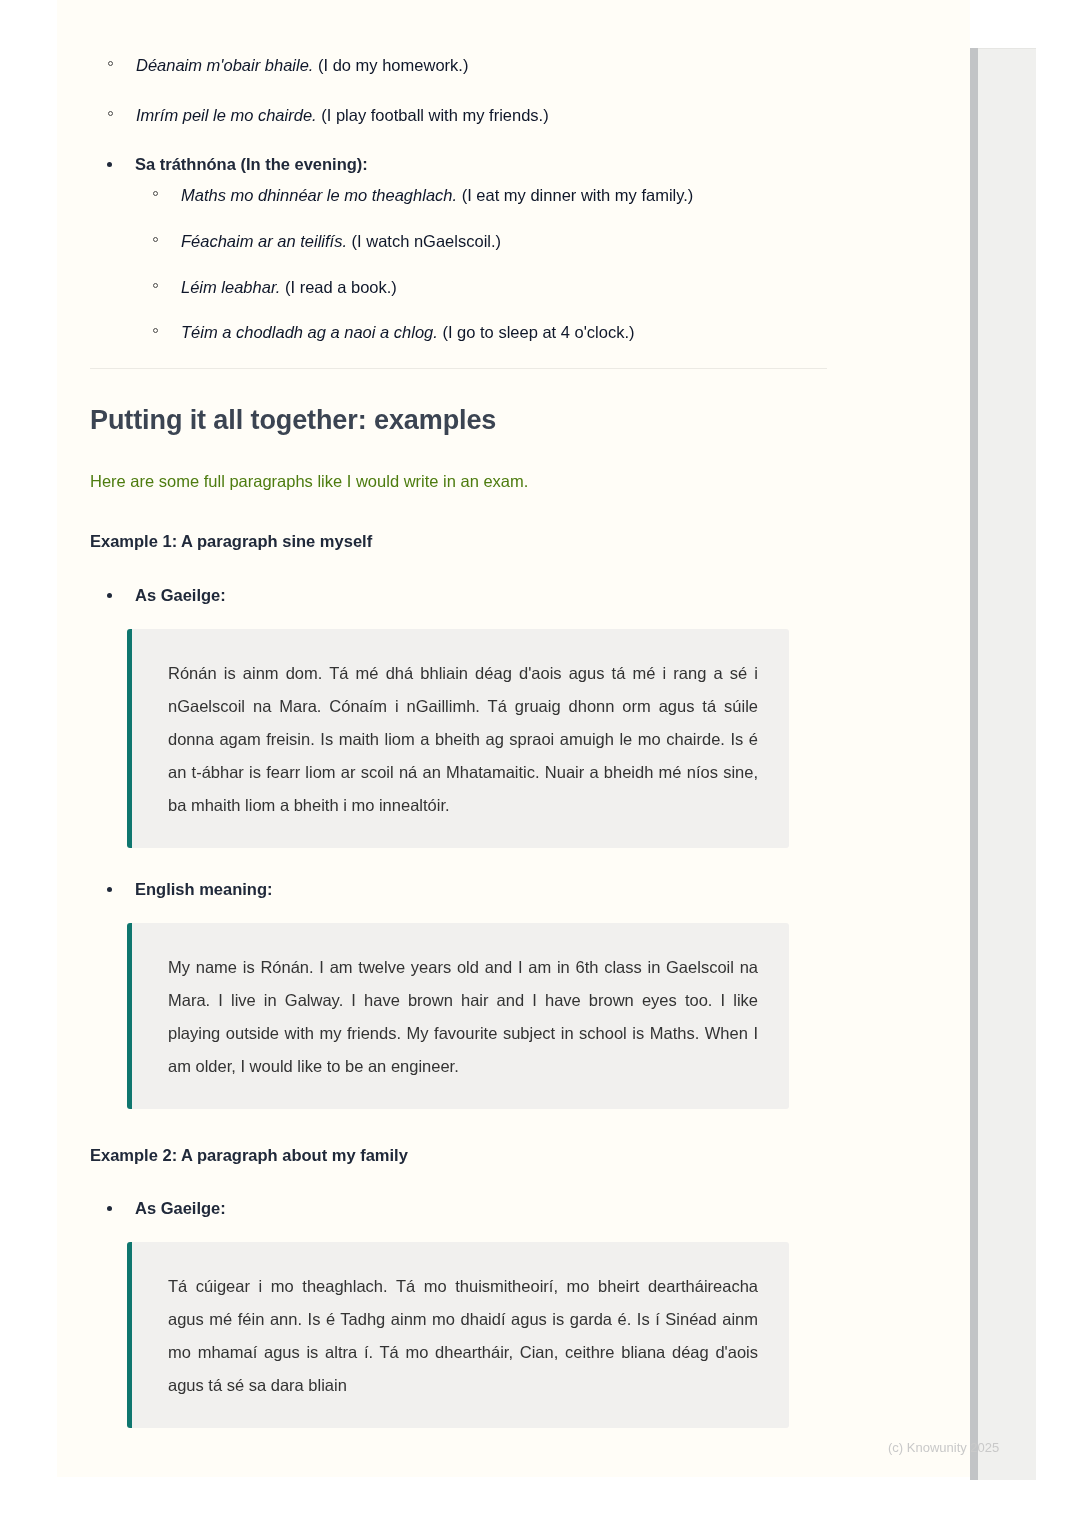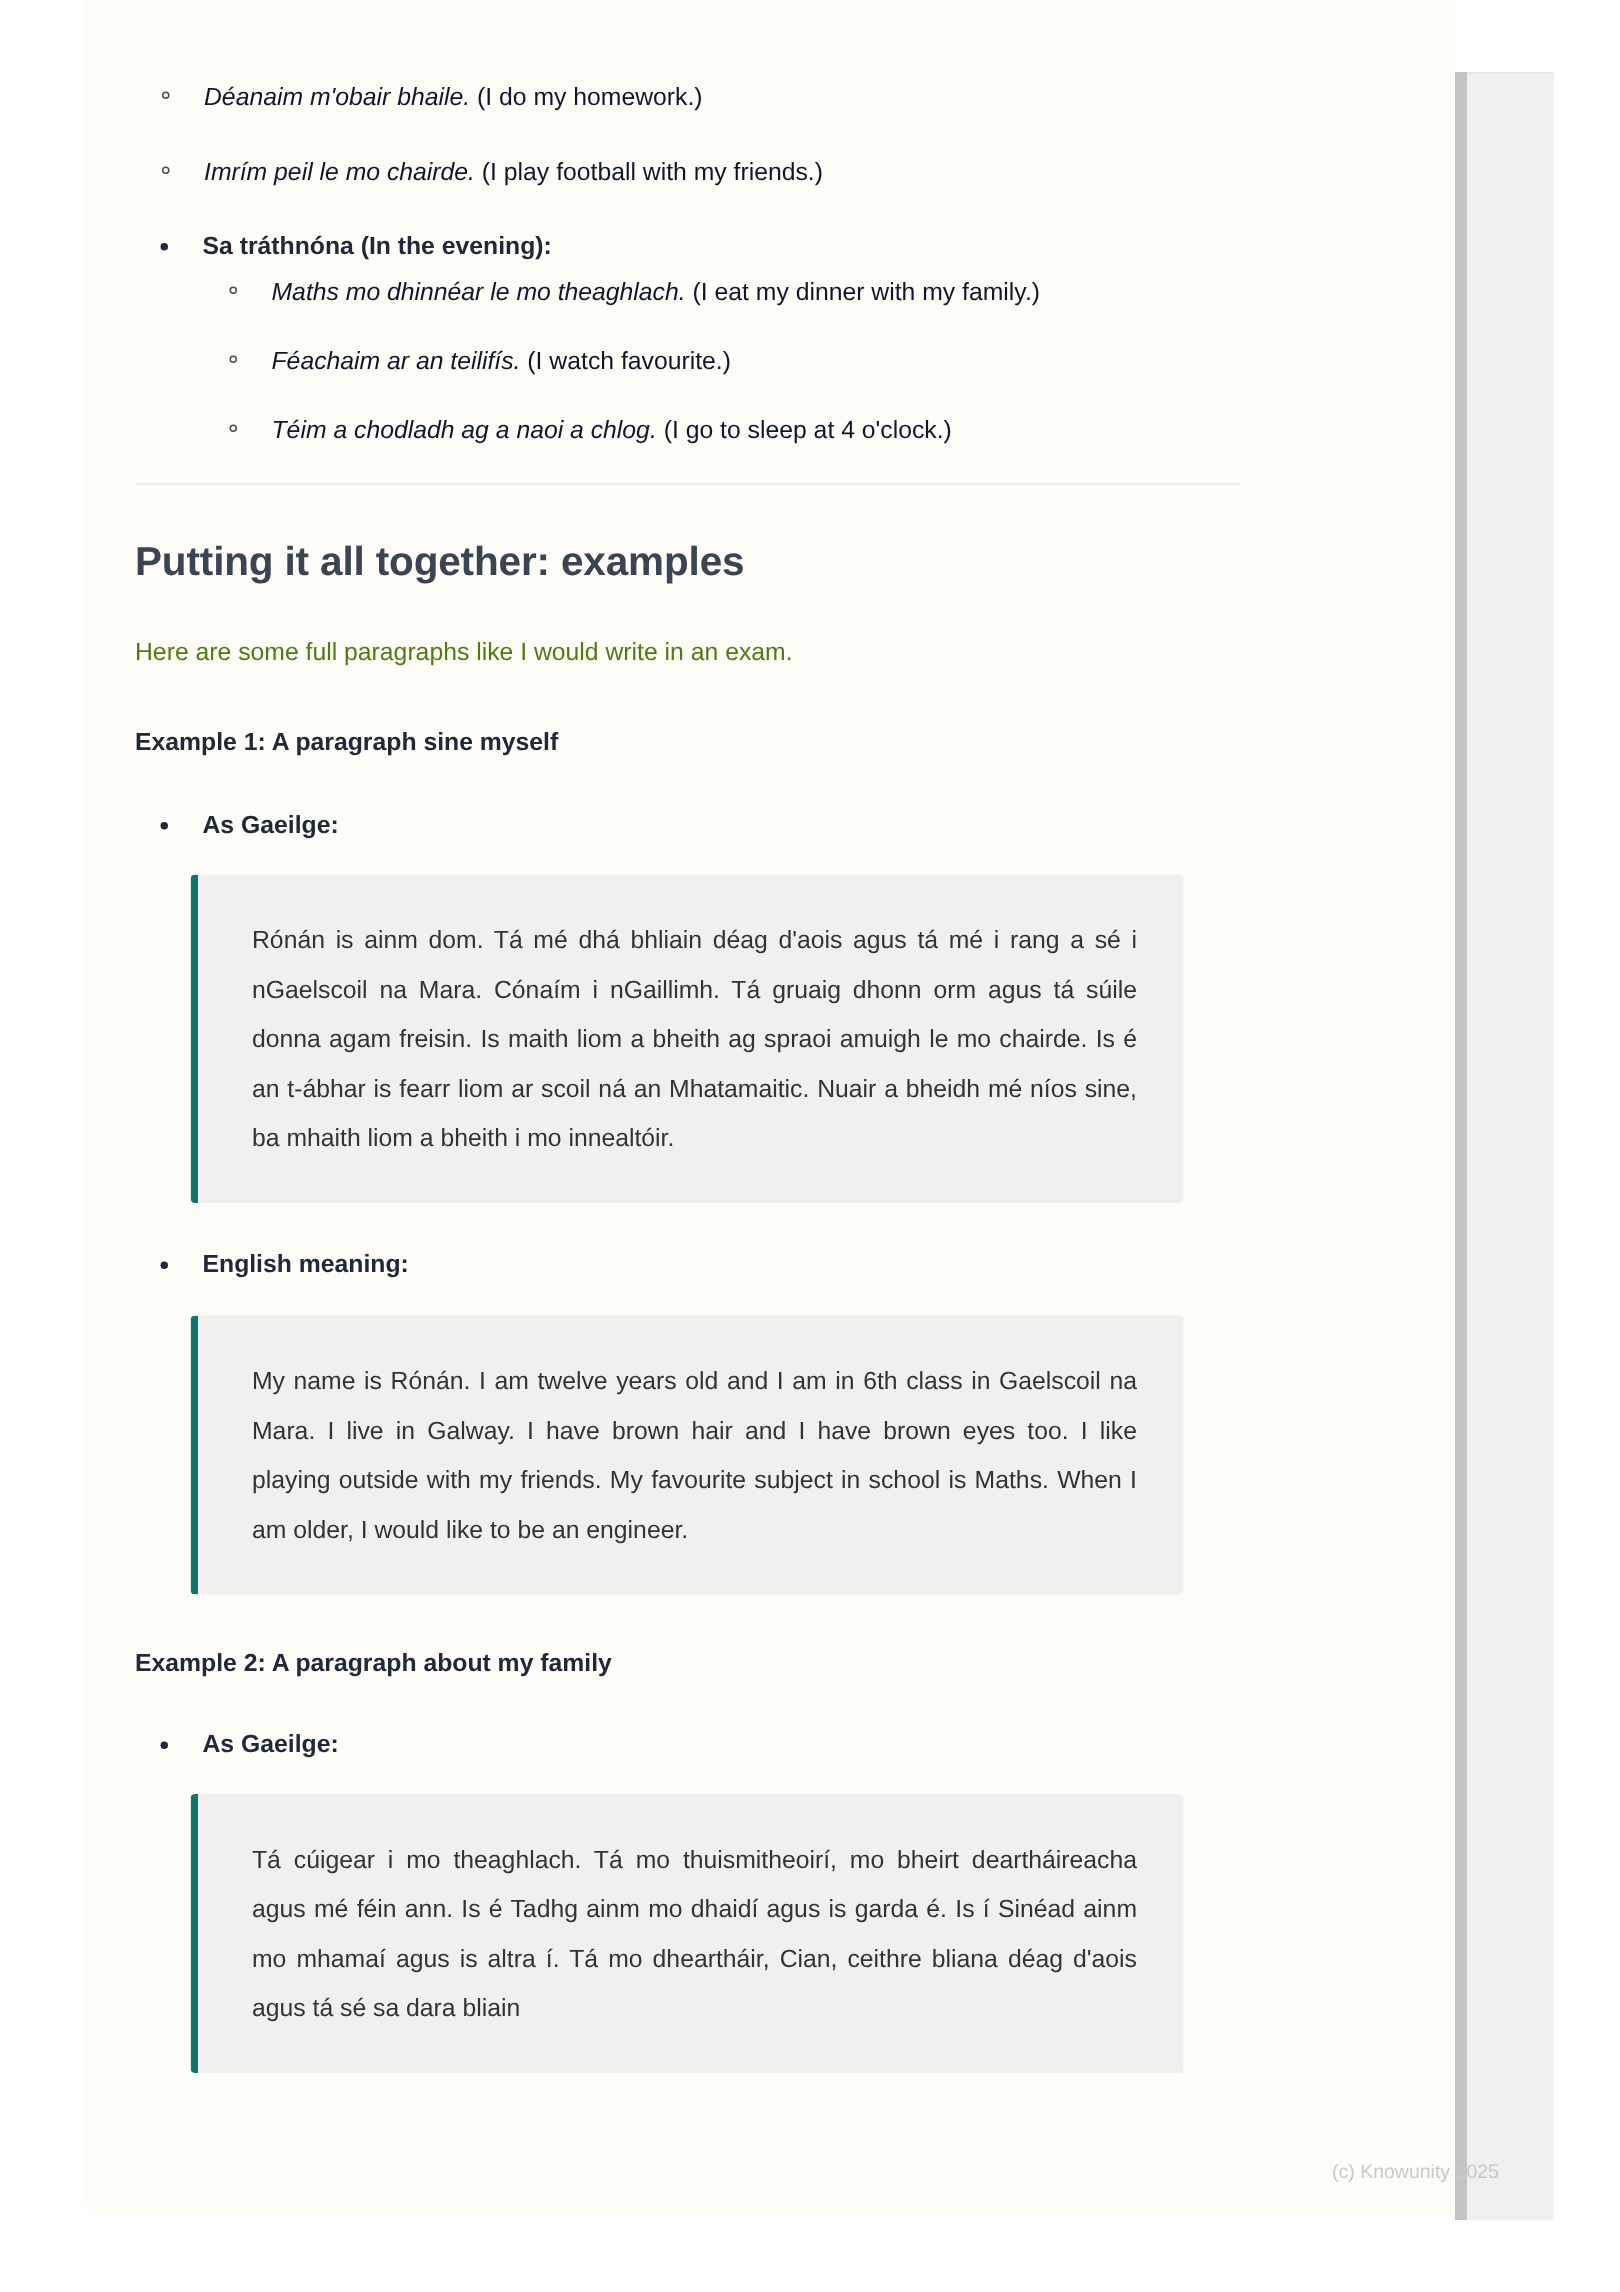--- a/index.html
+++ b/index.html
@@ -207,21 +207,25 @@
       <ul class="lvl1">
         <li>
           <span>Sa tráthnóna (In the evening):</span>
           <ul class="lvl2">
             <li>
               <span class="ga">Maths mo dhinnéar le mo theaghlach.</span>
               <span class="en">(I eat my dinner with my family.)</span>
             </li>
             <li>
               <span class="ga">Féachaim ar an teilifís.</span>
-              <span class="en">(I watch favourite.)</span>
+              <span class="en">(I watch nGaelscoil.)</span>
+            </li>
+            <li>
+              <span class="ga">Léim leabhar.</span>
+              <span class="en">(I read a book.)</span>
             </li>
             <li>
               <span class="ga">Téim a chodladh ag a naoi a chlog.</span>
               <span class="en">(I go to sleep at 4 o'clock.)</span>
             </li>
           </ul>
         </li>
       </ul>
 
       <div class="divider"></div>

